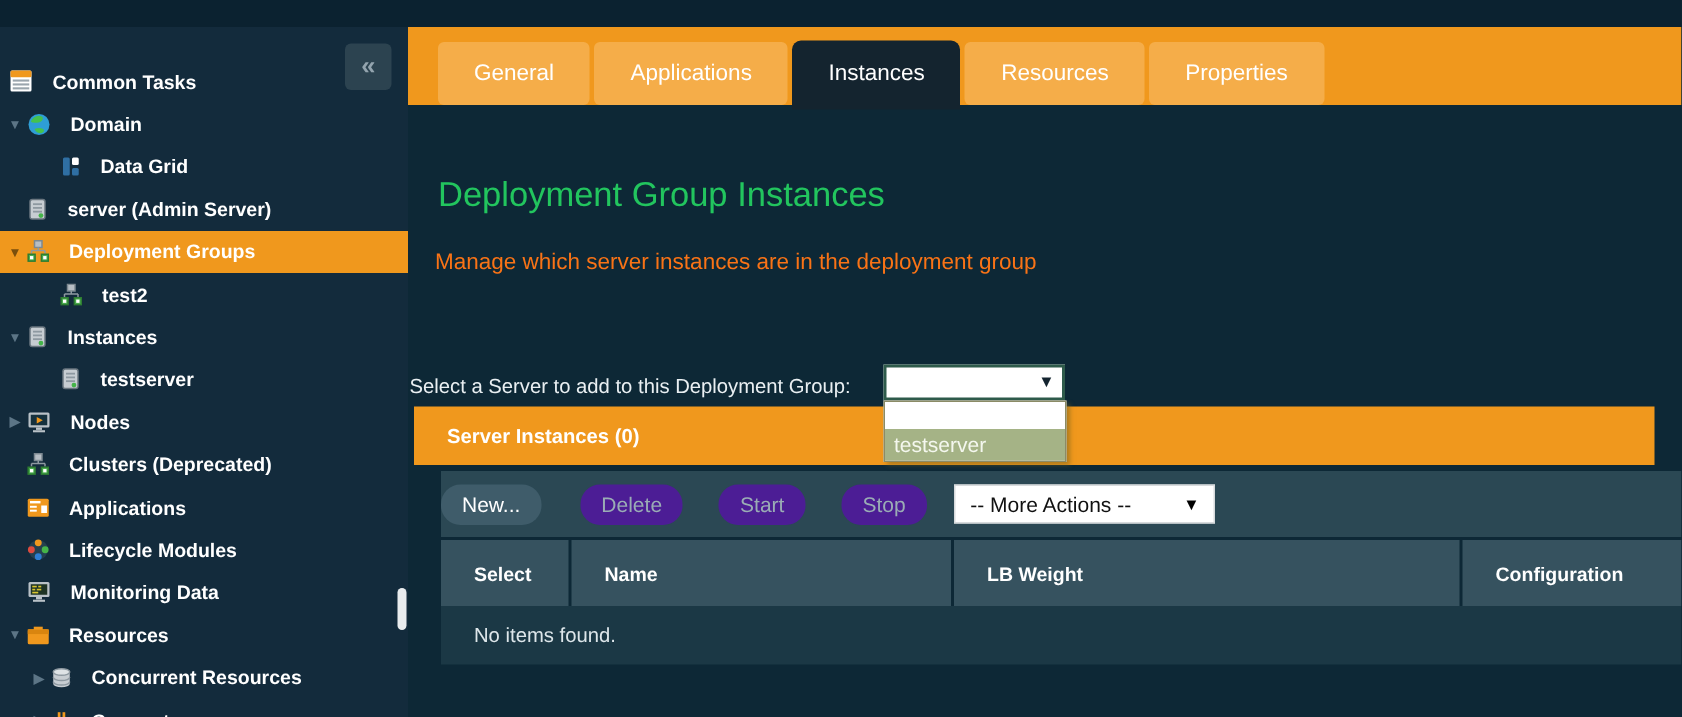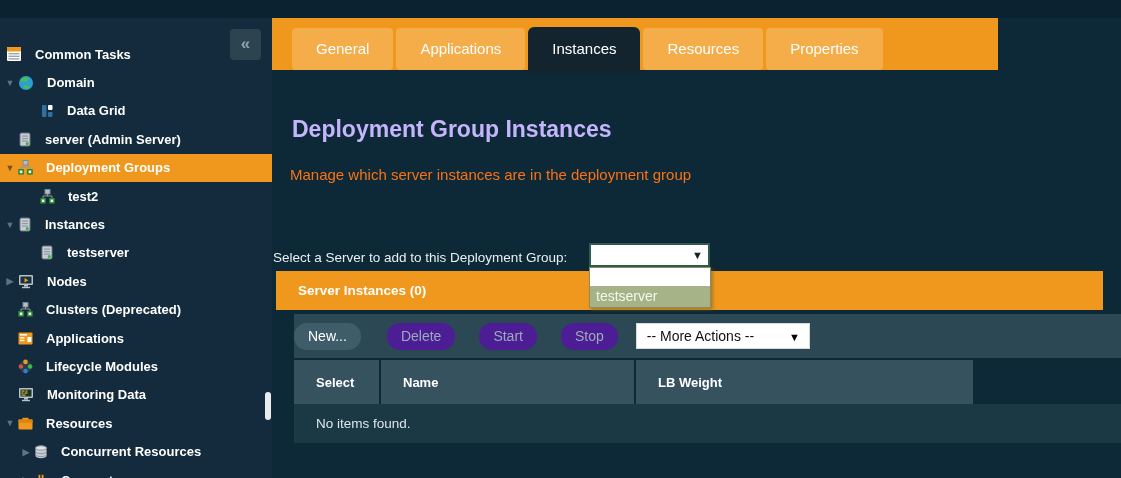--- a/index.html
+++ b/index.html
@@ -23,32 +23,32 @@
   .nav-item.selected .arrow { color:#7A4F0C; }
   .nav-item .ic { flex:none; margin-right:13px; }
   .lvl-root { padding-left:6px; }
   .lvl0 { padding-left:2px; }
   .lvl1 { padding-left:24px; }
   .lvl1b { padding-left:18px; }
   .scroll-thumb { position:absolute; left:265px; top:374px; width:6px; height:28px;
                   background:#E9ECEE; border-radius:3px; }
 
   
-  .tabbar { position:absolute; left:272px; top:18px; width:726px; height:52px;
+  .tabbar { position:absolute; left:272px; top:18px; width:849px; height:52px;
             background:#F0981D; display:flex; align-items:flex-end; padding-left:20px; }
   .tab { height:42px; line-height:42px; padding:0 24px; margin-right:3px;
          background:#F5AD49; color:#FFFFFF; font-size:15px; border-radius:4px;
          cursor:pointer; }
   .tab.active { height:46px; line-height:44px; background:#14242F; border-radius:6px 6px 0 0;
                 margin-bottom:-3px; position:relative; z-index:2; }
 
   
   .main { position:absolute; left:272px; top:70px; width:849px; height:408px; }
-  .page-title { position:absolute; left:20px; top:46px; color:#c4b5fd;
-                font-size:23px; font-weight:bold; }
+  .page-title { position:absolute; left:20px; top:46px; color:#22c55e;
+                font-size:23px; font-weight:normal; }
   .page-subtitle { position:absolute; left:18px; top:96px; color:#f97316; font-size:15px;text-align:right; }
 
   .select-label { position:absolute; left:1px; top:180px; color:#E9EFF2; font-size:13.5px; }
   .server-select { position:absolute; left:317px; top:173px; width:121px; height:24px;
                    background:#FFFFFF; border:2px solid #2E5B4B; cursor:pointer; }
   .server-select .caret { position:absolute; right:5px; top:4px; color:#14242F; font-size:11px; }
   .dropdown { position:absolute; left:317px; top:197px; width:122px; z-index:6;
               background:#FFFFFF; border:1px solid #8B8B66;
               box-shadow:2px 2px 3px rgba(120,100,30,0.55); }
   .dropdown .opt { height:18px; font-size:14px; padding-left:6px; cursor:pointer; }
@@ -322,18 +322,19 @@
         <span>-- More Actions --</span>
         <span class="caret">▼</span>
       </div>
     </div>
 
     <div class="table">
       <div class="thead">
         <div class="th c1">Select</div>
         <div class="th c2">Name</div>
         <div class="th c3">LB Weight</div>
+        <div class="th c4">Configuration</div>
       </div>
       <div class="tbody-row">No items found.</div>
     </div>
 
   </div>
 </div>
 
 </body></html>

